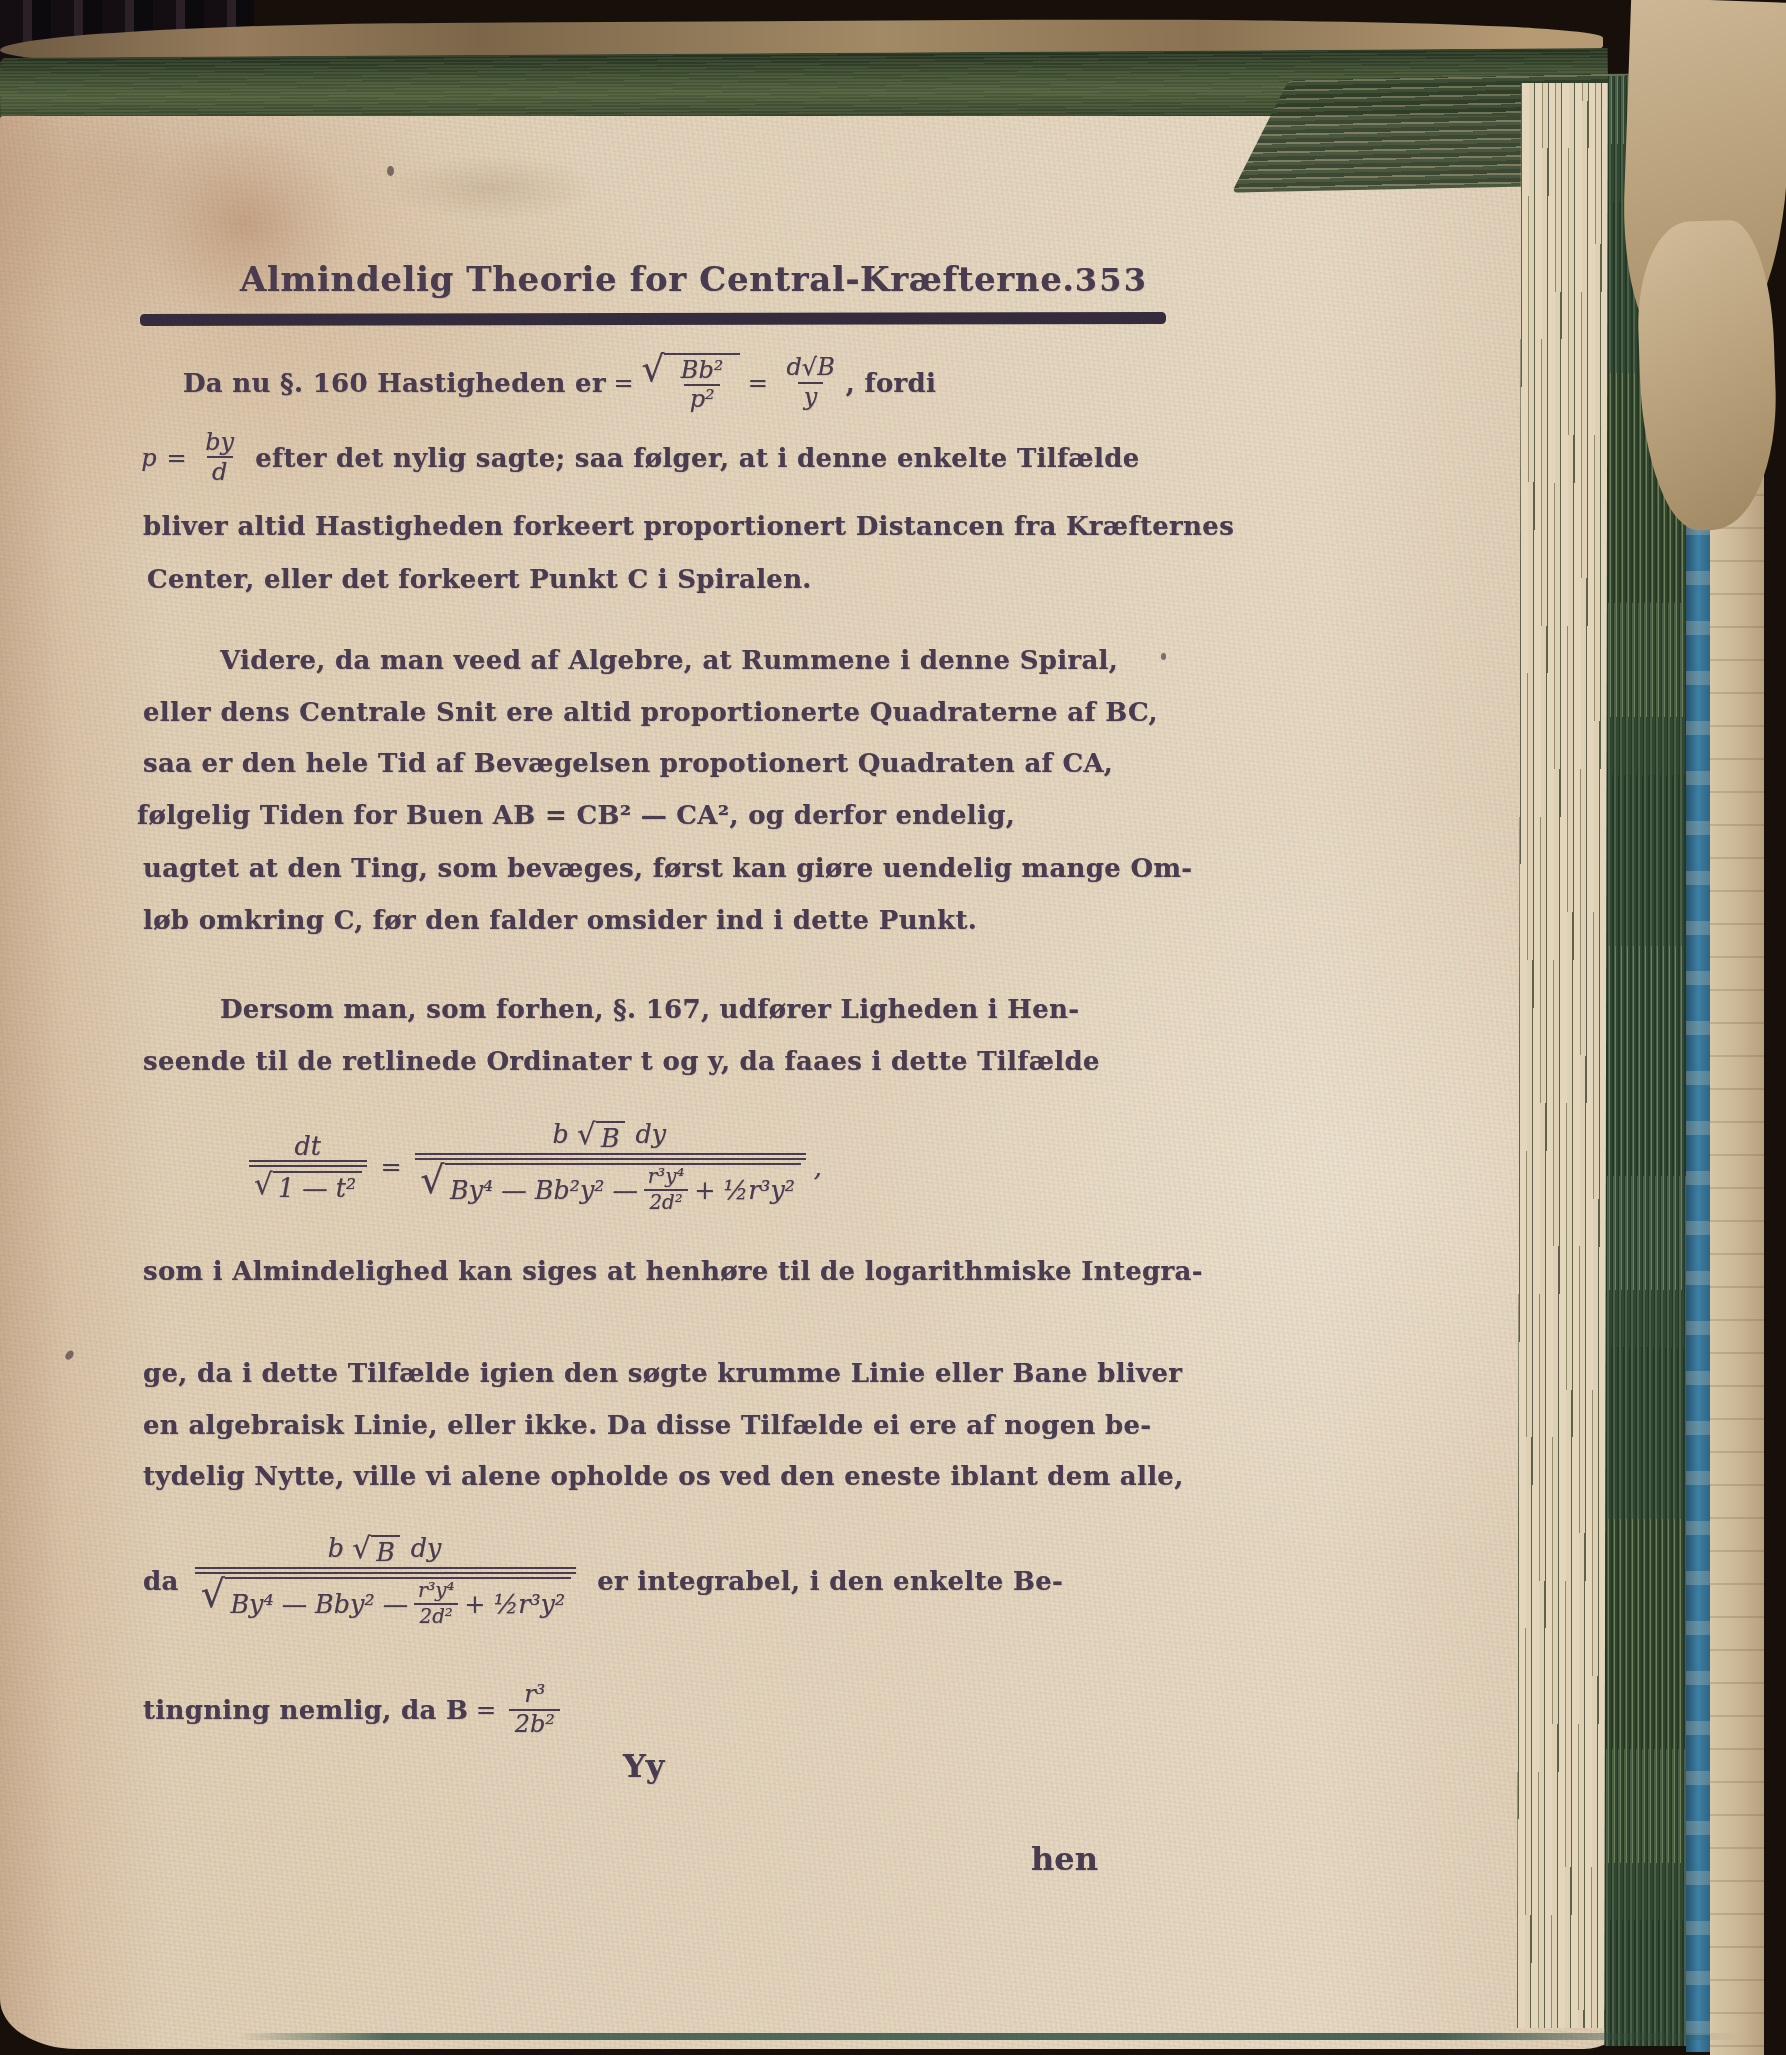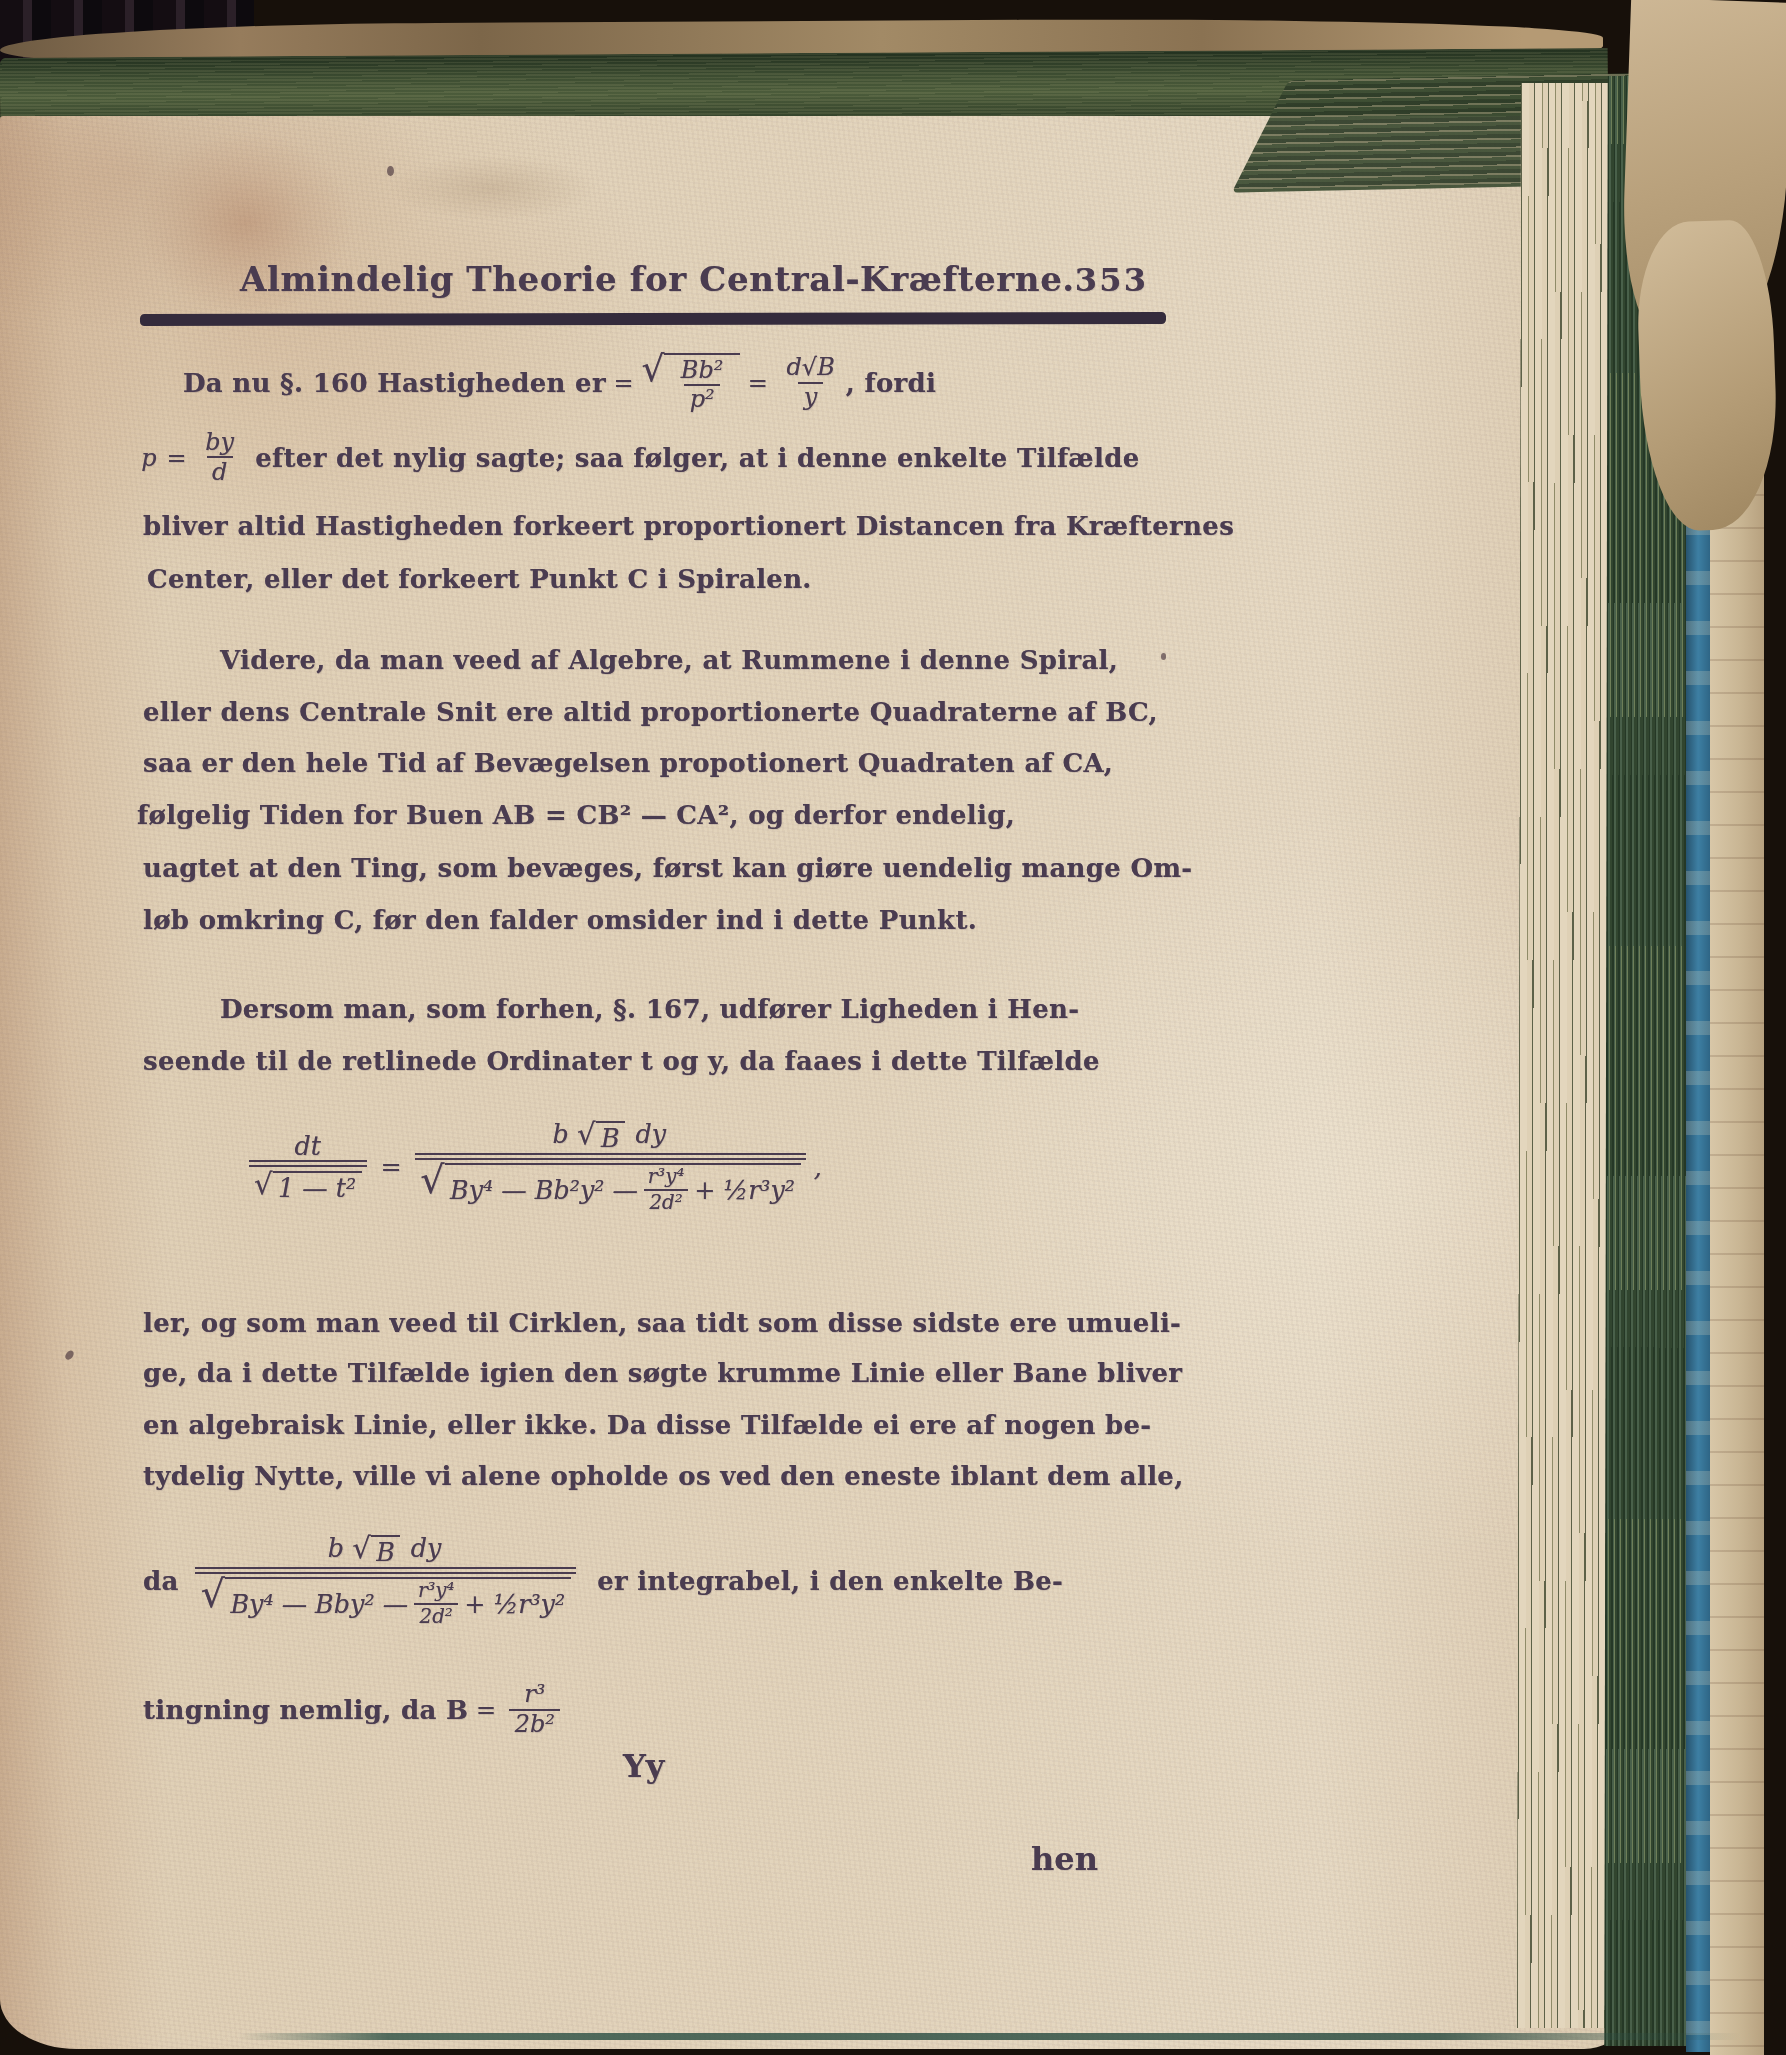--- a/index.html
+++ b/index.html
@@ -218,21 +218,21 @@
                 </span>
                 <span>+ ½r³y²</span>
               </span>
             </span>
           </span>
         </span>
         <span class="tok">,</span>
       </span>
     </div>
 
-    <div class="t-line" style="left:143px; top:1308px;">ler, og som man veed til Cirklen, saa tidt som disse sidste ere umueli-</div>
+    <div class="t-line" style="left:143px; top:1256px;">som i Almindelighed kan siges at henhøre til de logarithmiske Integra-</div>
     <div class="t-line" style="left:143px; top:1358px;">ge, da i dette Tilfælde igien den søgte krumme Linie eller Bane bliver</div>
     <div class="t-line" style="left:143px; top:1410px;">en algebraisk Linie, eller ikke.  Da disse Tilfælde ei ere af nogen be-</div>
     <div class="t-line" style="left:143px; top:1461px;">tydelig Nytte, ville vi alene opholde os ved den eneste iblant dem alle,</div>
 
     <div class="f-line disp" style="left:143px; top:1498px; height:166px;">
       <span class="lead-text ink">da</span>
       <span class="fm disp">
         <span class="frac dbl">
           <span class="num">
             <span>b</span>

